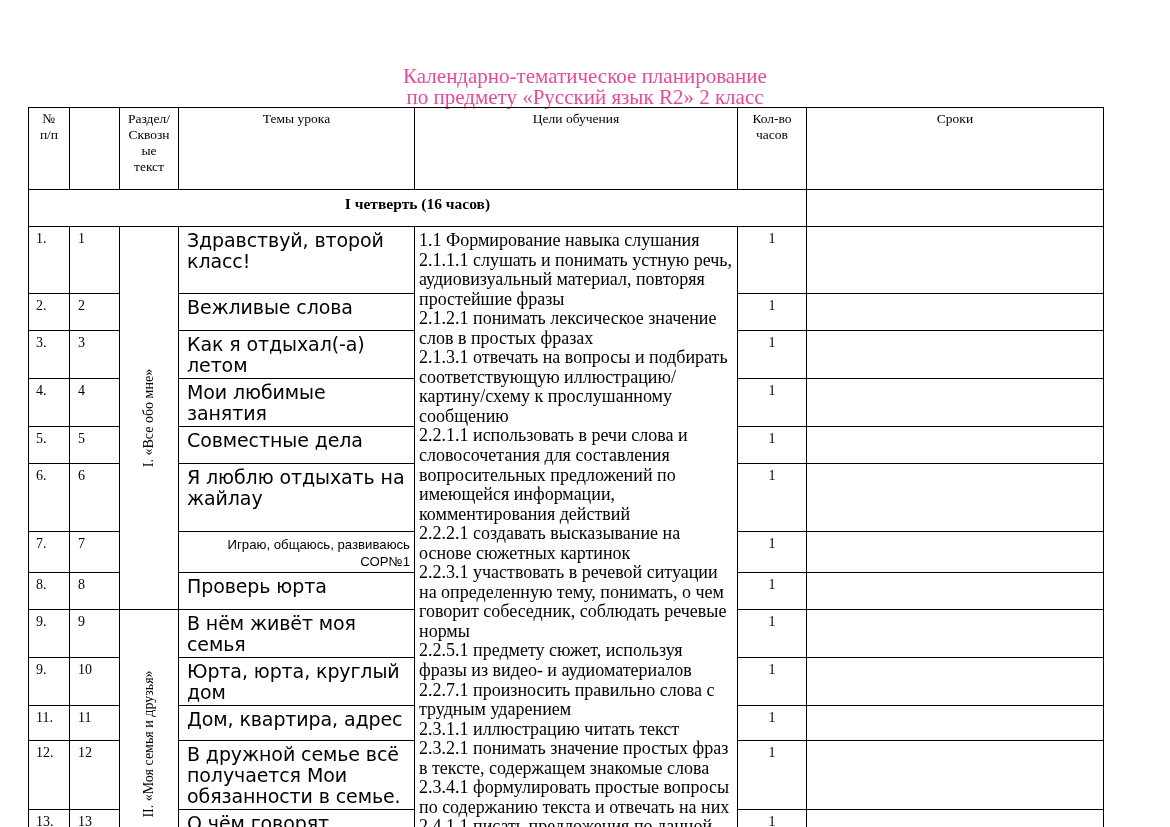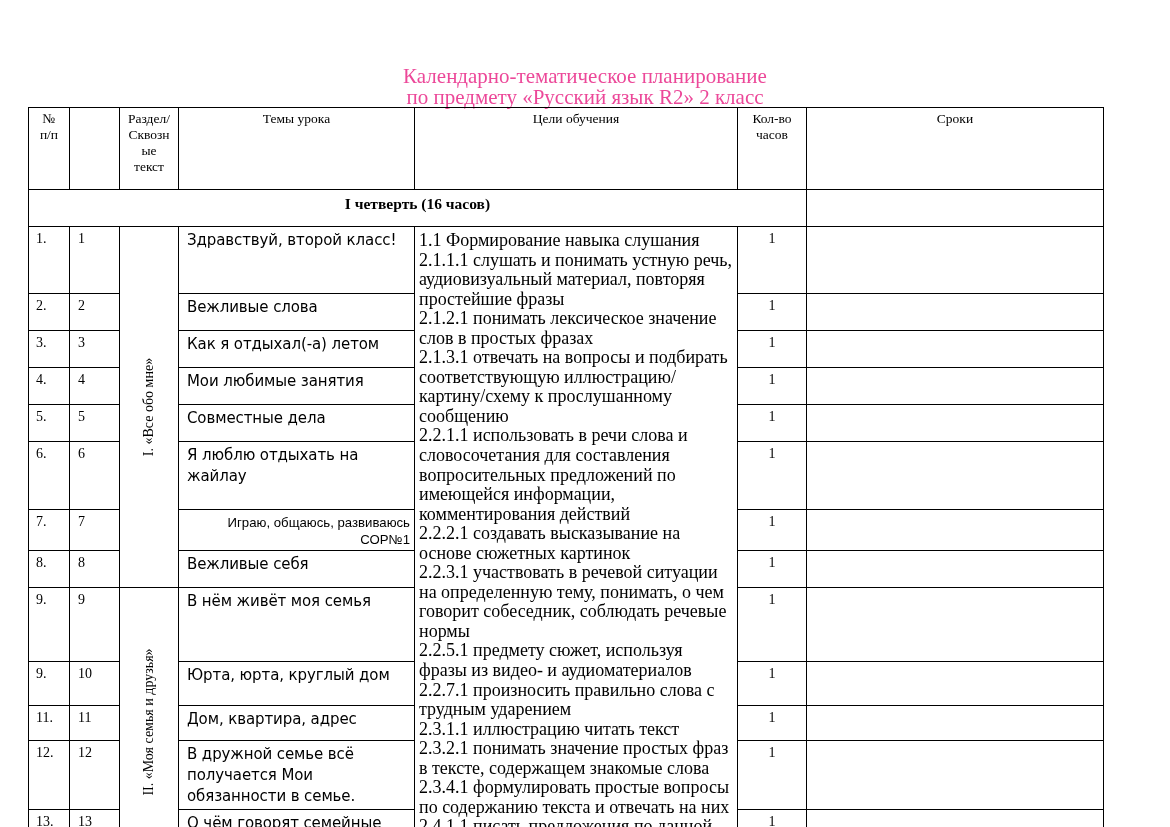--- a/index.html
+++ b/index.html
@@ -85,21 +85,21 @@
     font-family: "Liberation Serif", "DejaVu Serif", serif;
     font-size: 14px;
     line-height: 17px;
     padding: 3px 0 0 7px !important;
   }
   .cell-num { padding-left: 8px !important; }
 
   
   .cell-topic {
     font-family: "DejaVu Sans", "Liberation Sans", sans-serif;
-    font-size: 15px;
+    font-size: 19px;
     line-height: 21px;
     padding: 3px 4px 2px 8px !important;
     letter-spacing: -0.1px;
   }
   .cell-topic.serif-small {
     font-family: Liberation Sans, sans-serif;
     font-size: 13.2px;
     line-height: 17px;
     padding-left: 14px !important;
     padding-top: 4px !important;
@@ -284,21 +284,21 @@
         <td class="cell-no" style="height:36px">7.</td>
         <td class="cell-num">7</td>
         <td class="cell-topic serif-small">Играю, общаюсь, развиваюсь СОР№1</td>
         <td class="cell-hours">1</td>
         <td class="cell-dates"></td>
       </tr>
 
       <tr>
         <td class="cell-no" style="height:33px">8.</td>
         <td class="cell-num">8</td>
-        <td class="cell-topic">Вежливые себя</td>
+        <td class="cell-topic">Проверь юрта</td>
         <td class="cell-hours">1</td>
         <td class="cell-dates"></td>
       </tr>
 
       <tr>
         <td class="cell-no" style="height:31px">9.</td>
         <td class="cell-num">9</td>
         <td class="cell-section" rowspan="5">
           <div class="rot-wrap">
               <span class="rot-text">II. «Моя  семья  и  друзья»</span>

